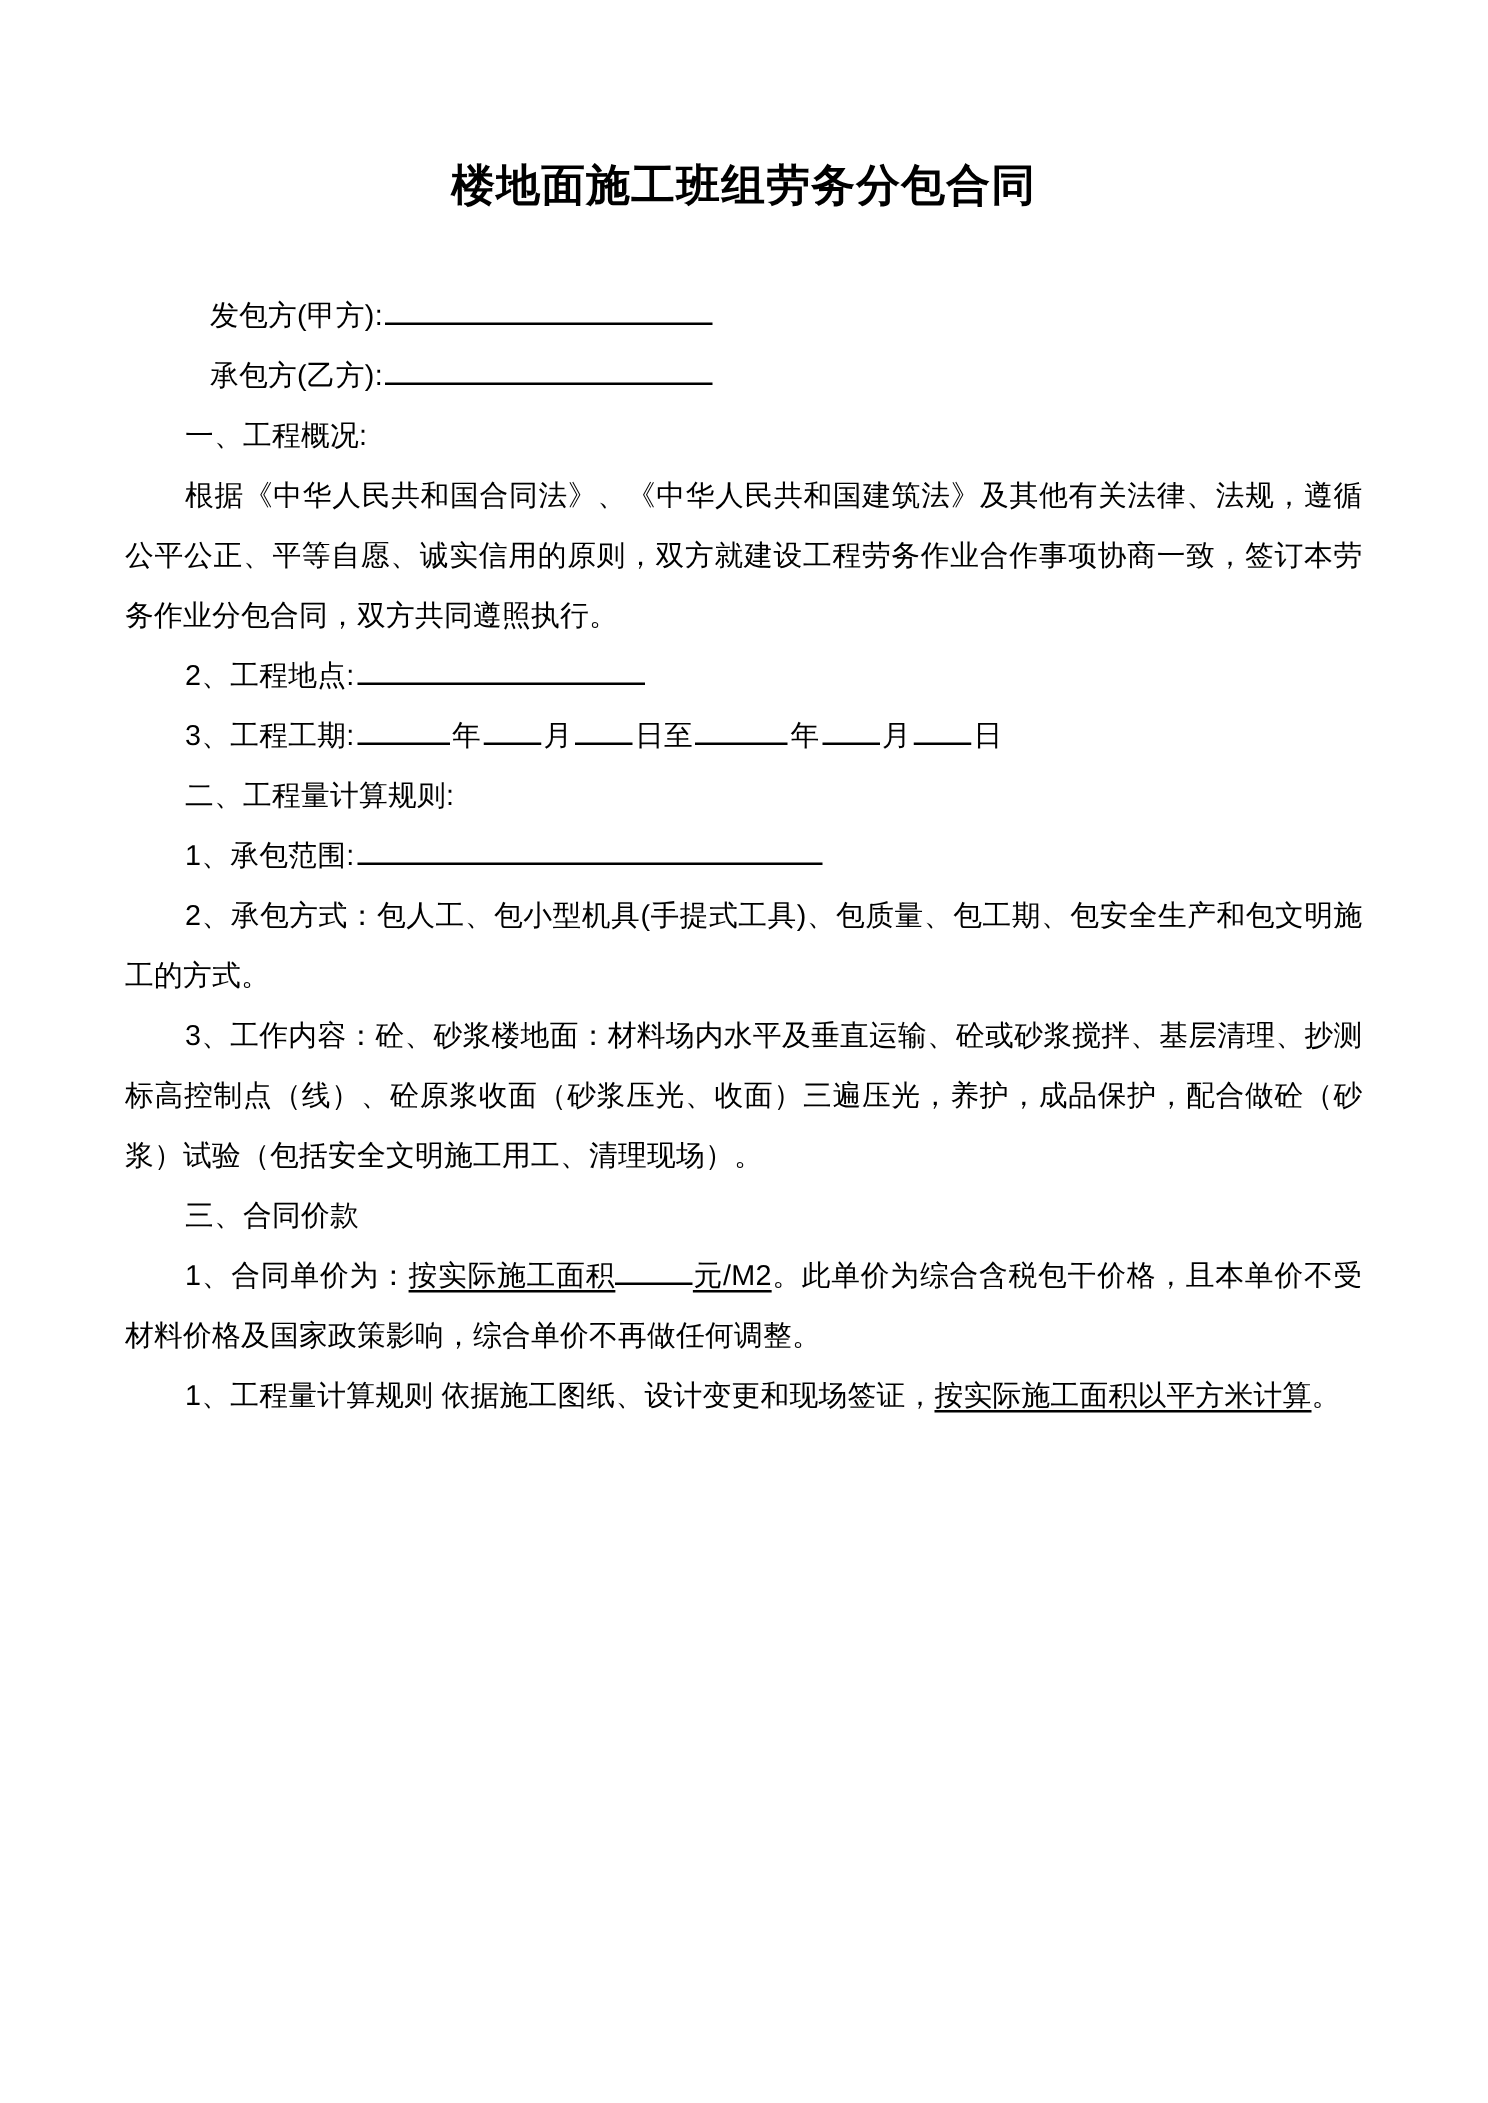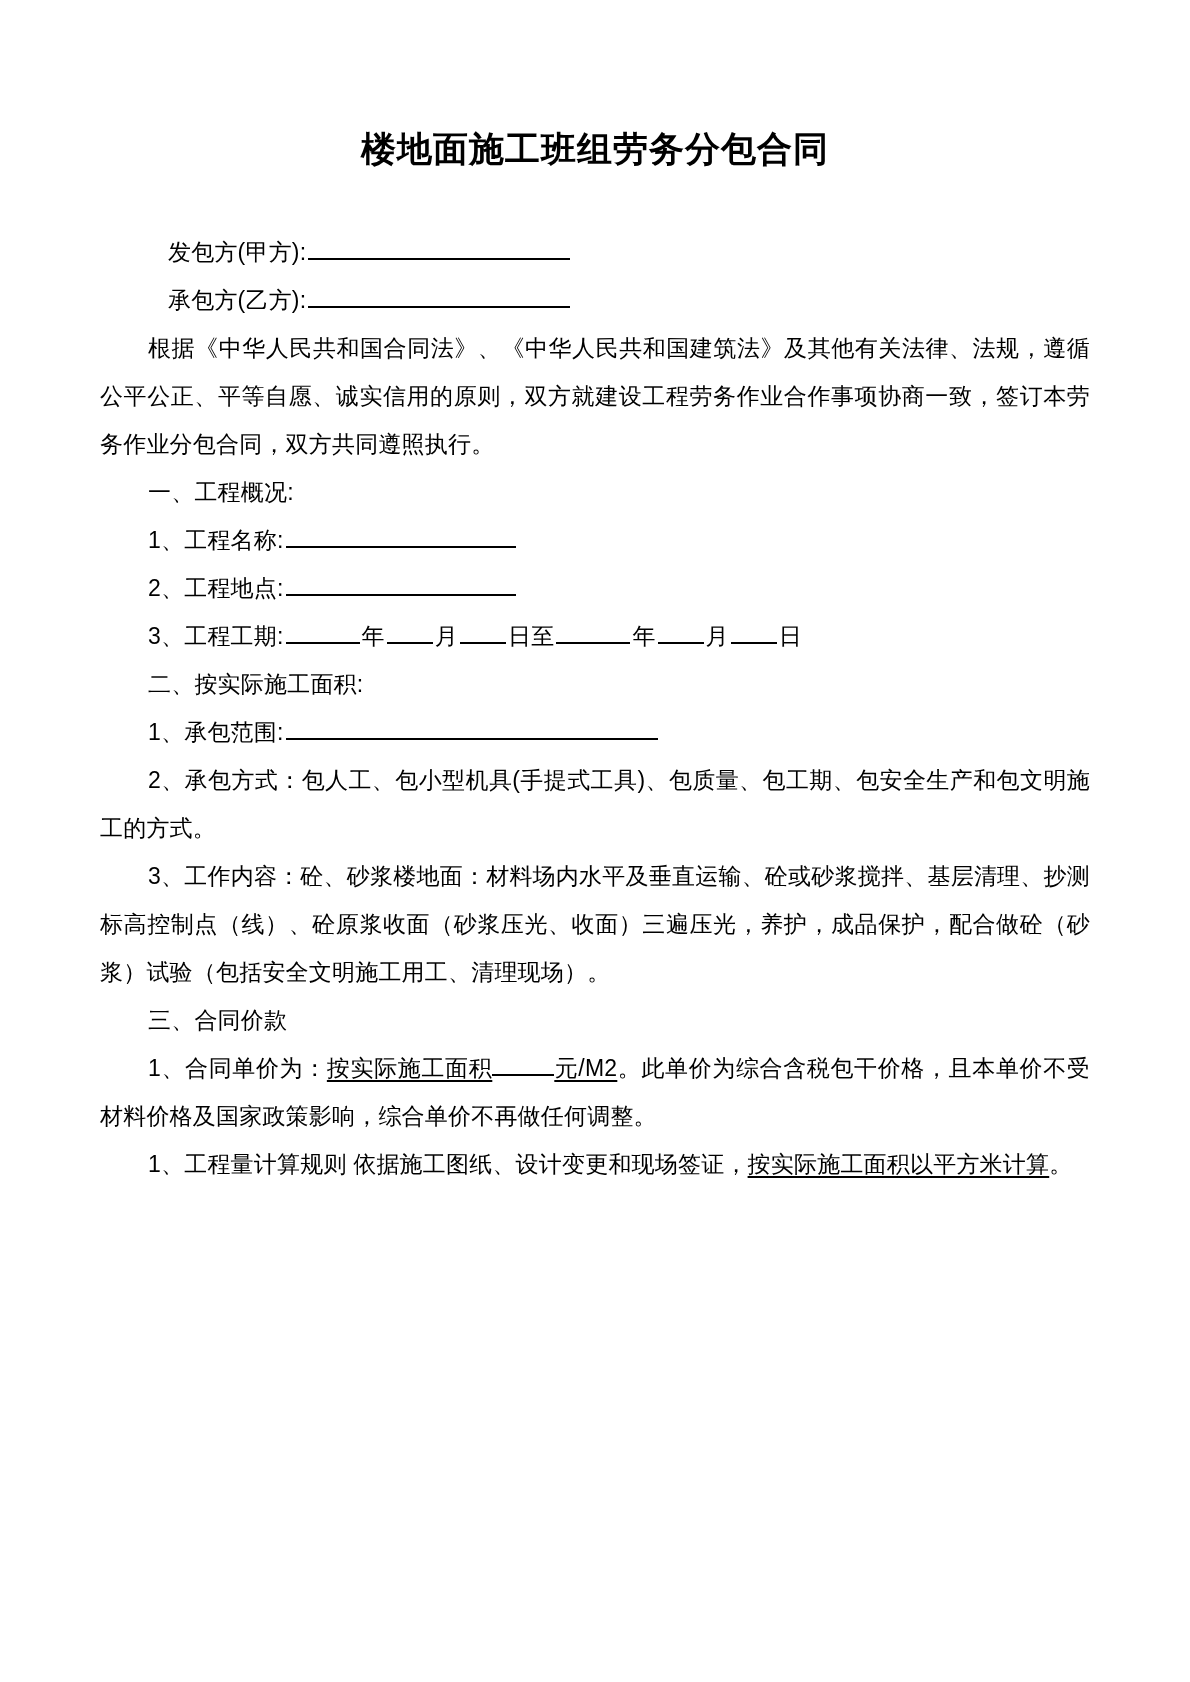--- a/index.html
+++ b/index.html
@@ -82,31 +82,30 @@
 <div class="page">
 
   <h1 class="doc-title">楼地面施工班组劳务分包合同</h1>
 
   <div class="body-block">
 
     <p class="line indent-party"><span>发包方(甲方):</span><span class="fill fill-party"></span></p>
 
     <p class="line indent-party"><span>承包方(乙方):</span><span class="fill fill-party"></span></p>
 
+    <p class="line indent1">一、工程概况:</p>
+
     <p class="line indent1">根据《中华人民共和国合同法》、《中华人民共和国建筑法》及其他有关法律、法规，遵循公平公正、平等自愿、诚实信用的原则，双方就建设工程劳务作业合作事项协商一致，签订本劳务作业分包合同，双方共同遵照执行。</p>
 
-    <p class="line indent1">一、工程概况:</p>
-
-    <p class="line indent1"><span>1、工程名称:</span><span class="fill fill-med"></span></p>
 
     <p class="line indent1"><span>2、工程地点:</span><span class="fill fill-med"></span></p>
 
     <p class="line indent1"><span>3、工程工期:</span><span class="fill fill-yr"></span><span>年</span><span class="fill fill-mo"></span><span>月</span><span class="fill fill-dy"></span><span>日</span><span>至</span><span class="fill fill-yr"></span><span>年</span><span class="fill fill-mo"></span><span>月</span><span class="fill fill-dy"></span><span>日</span></p>
 
-    <p class="line indent1">二、按实际施工面积:</p>
+    <p class="line indent1">二、工程量计算规则:</p>
 
     <p class="line indent1"><span>1、承包范围:</span><span class="fill fill-range"></span></p>
 
     <p class="line indent1">2、承包方式：包人工、包小型机具(手提式工具)、包质量、包工期、包安全生产和包文明施工的方式。</p>
 
     <p class="line indent1">3、工作内容：砼、砂浆楼地面：材料场内水平及垂直运输、砼或砂浆搅拌、基层清理、抄测标高控制点（线）、砼原浆收面（砂浆压光、收面）三遍压光，养护，成品保护，配合做砼（砂浆）试验（包括安全文明施工用工、清理现场）。</p>
 
     <p class="line indent1">三、合同价款</p>
 
     <p class="line indent1"><span>1、合同单价为：</span><span class="u">按实际施工面积</span><span class="u-gap"></span><span class="u">元/M2</span><span>。此单价为综合含税包干价格，且本单价不受材料价格及国家政策影响，综合单价不再做任何调整。</span></p>

